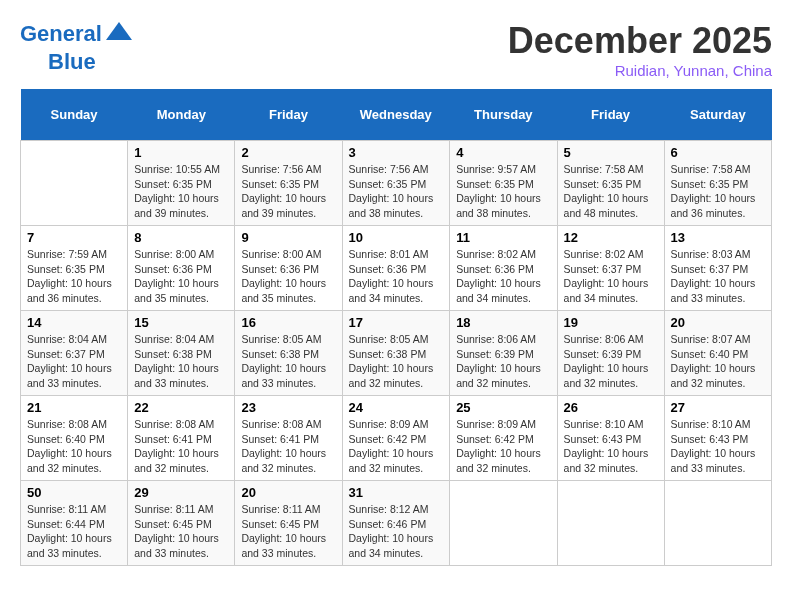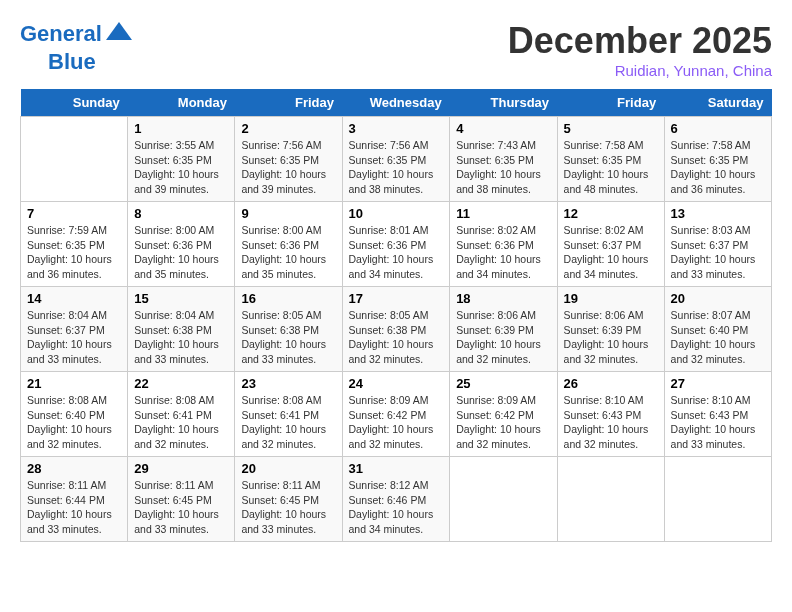--- a/index.html
+++ b/index.html
@@ -49,22 +49,22 @@
       color: #8b5cf6;
     }
     table {
       width: 100%;
       border-collapse: collapse;
       font-size: 11px;
     }
     thead tr th {
       background: #1a6bbf;
       color: #fff;
-      text-align: right;
-      padding: 6px 8px;
+      text-align: center;
+      padding: 18px 8px;
       font-size: 13px;
       font-weight: bold;
     }
     tbody tr td {
       border: 1px solid #ccc;
       vertical-align: top;
       padding: 4px 6px;
       width: 108px;
       min-height: 80px;
       height: 85px;
@@ -121,21 +121,21 @@
         <th>Friday</th>
         <th>Saturday</th>
       </tr>
   </thead>
   <tbody id="calendar-body">
   <tr>
         <td class="empty-cell"></td>
         <td>
           <span class="day-num">1</span>
         <div class="day-info">
-          <span>Sunrise: 3:55 AM</span><br>
+          <span>Sunrise: 10:55 AM</span><br>
           <span>Sunset: 6:35 PM</span><br>
           <span>Daylight: 10 hours and 39 minutes.</span>
         </div>
         </td>
         <td>
           <span class="day-num">2</span>
         <div class="day-info">
           <span>Sunrise: 7:56 AM</span><br>
           <span>Sunset: 6:35 PM</span><br>
           <span>Daylight: 10 hours and 39 minutes.</span>
@@ -145,21 +145,21 @@
           <span class="day-num">3</span>
         <div class="day-info">
           <span>Sunrise: 7:56 AM</span><br>
           <span>Sunset: 6:35 PM</span><br>
           <span>Daylight: 10 hours and 38 minutes.</span>
         </div>
         </td>
         <td>
           <span class="day-num">4</span>
         <div class="day-info">
-          <span>Sunrise: 7:43 AM</span><br>
+          <span>Sunrise: 9:57 AM</span><br>
           <span>Sunset: 6:35 PM</span><br>
           <span>Daylight: 10 hours and 38 minutes.</span>
         </div>
         </td>
         <td>
           <span class="day-num">5</span>
         <div class="day-info">
           <span>Sunrise: 7:58 AM</span><br>
           <span>Sunset: 6:35 PM</span><br>
           <span>Daylight: 10 hours and 48 minutes.</span>
@@ -343,21 +343,21 @@
           <span class="day-num">27</span>
         <div class="day-info">
           <span>Sunrise: 8:10 AM</span><br>
           <span>Sunset: 6:43 PM</span><br>
           <span>Daylight: 10 hours and 33 minutes.</span>
         </div>
         </td>
       </tr>
       <tr>
         <td>
-          <span class="day-num">28</span>
+          <span class="day-num">50</span>
         <div class="day-info">
           <span>Sunrise: 8:11 AM</span><br>
           <span>Sunset: 6:44 PM</span><br>
           <span>Daylight: 10 hours and 33 minutes.</span>
         </div>
         </td>
         <td>
           <span class="day-num">29</span>
         <div class="day-info">
           <span>Sunrise: 8:11 AM</span><br>

